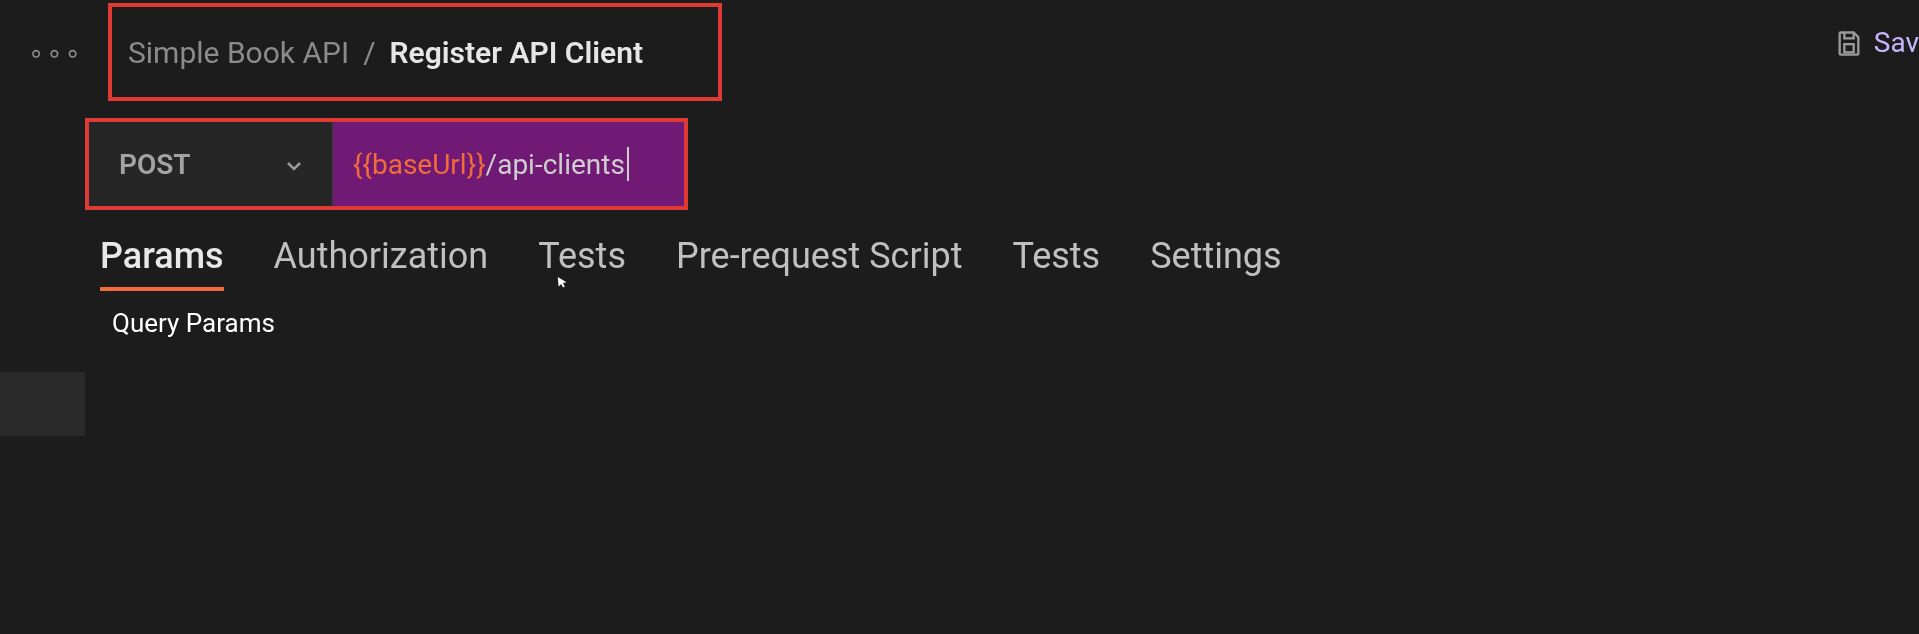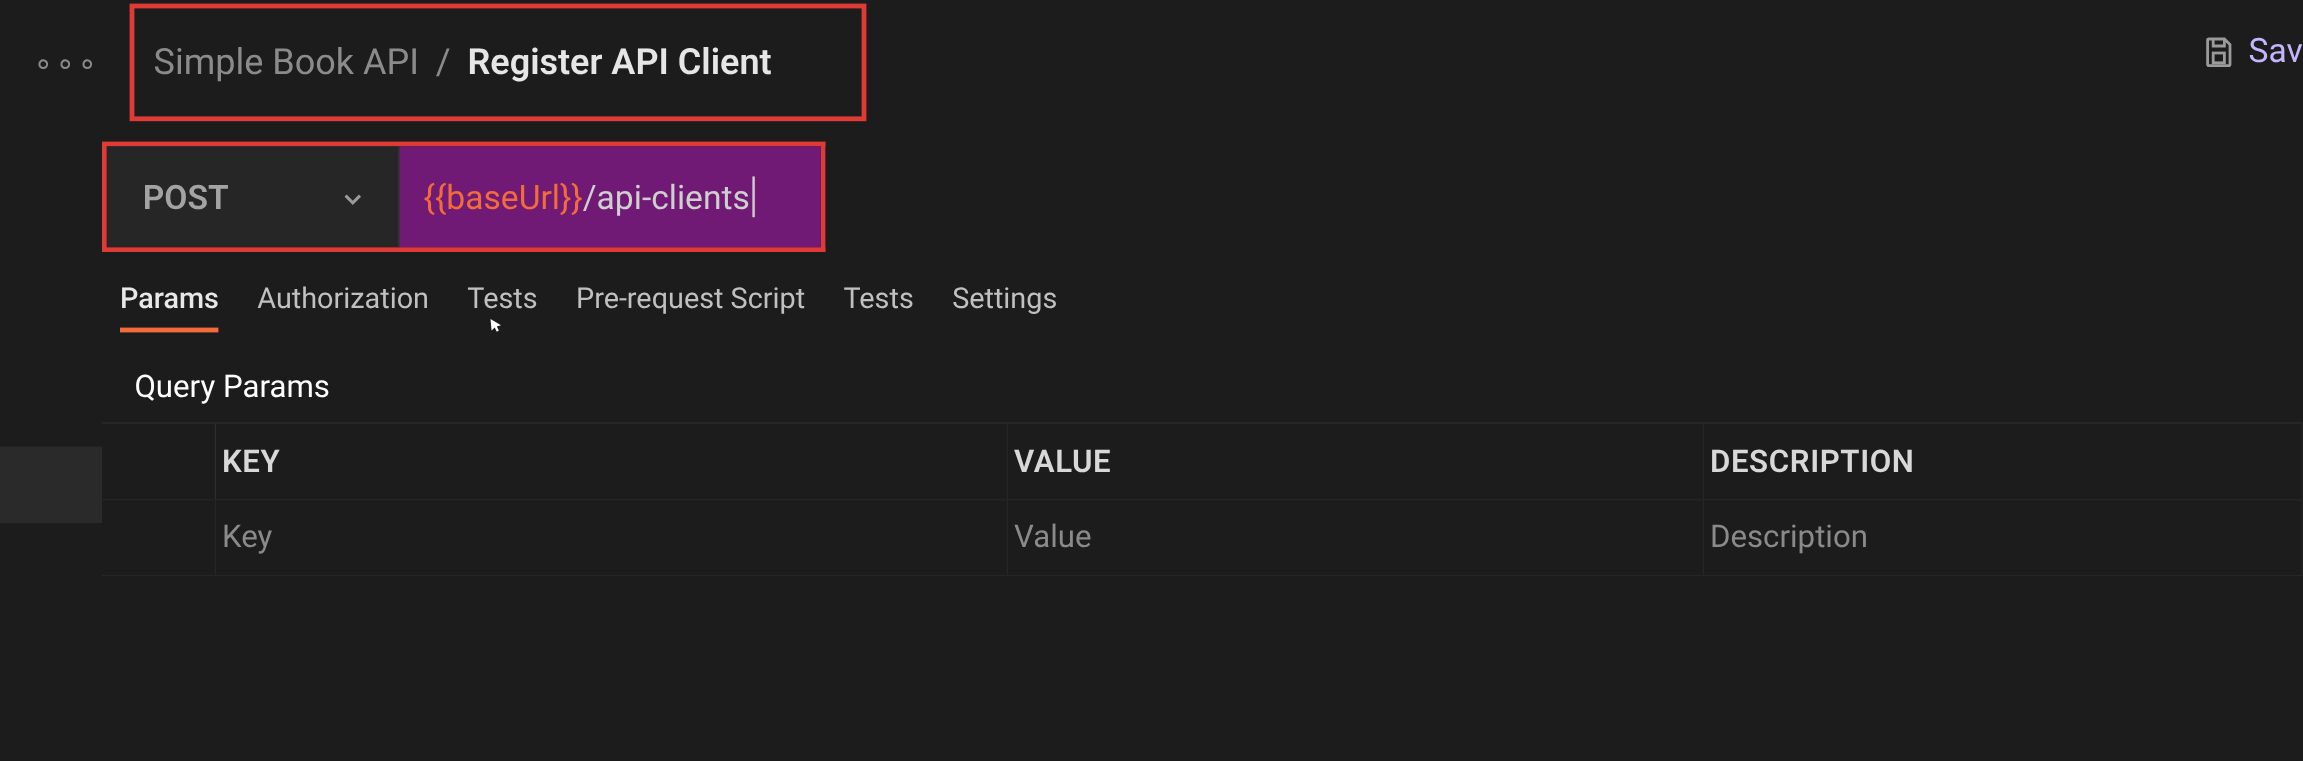--- a/index.html
+++ b/index.html
@@ -157,22 +157,22 @@
     height: 84px;
     background: #1c1c1c;
   }
 
   
   .tabs {
     position: absolute;
     left: 15px;
     top: 235px;
     display: flex;
-    gap: 32px;
-    font-size: 24px;
+    gap: 50px;
+    font-size: 36px;
     align-items: center;
   }
   .tab {
     color: #c0c0c0;
     cursor: pointer;
     padding-bottom: 14px;
     position: relative;
   }
   .tab.active {
     color: #e8e8e8;
@@ -310,29 +310,15 @@
       <div class="tab">
         <span>Tests</span>
       </div>
       <div class="tab">
         <span>Settings</span>
       </div>
     </div>
 
     <div class="section-heading">Query Params</div>
 
-    <div class="param-table">
-      <div class="thead">
-        <div class="check-col"></div>
-        <div class="cell key">KEY</div>
-        <div class="cell value">VALUE</div>
-        <div class="cell desc">DESCRIPTION</div>
-      </div>
-      <div class="trow">
-        <div class="check-col"></div>
-        <div class="cell key">Key</div>
-        <div class="cell value">Value</div>
-        <div class="cell desc">Description</div>
-      </div>
-    </div>
 
   </div>
 </div>
 
 </body></html>

